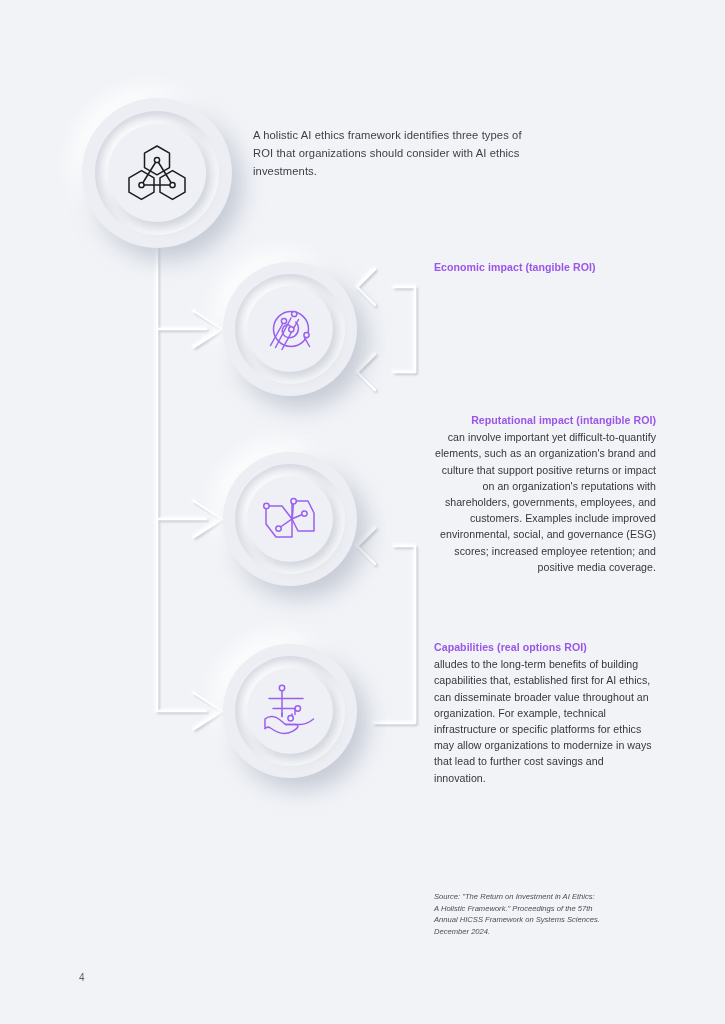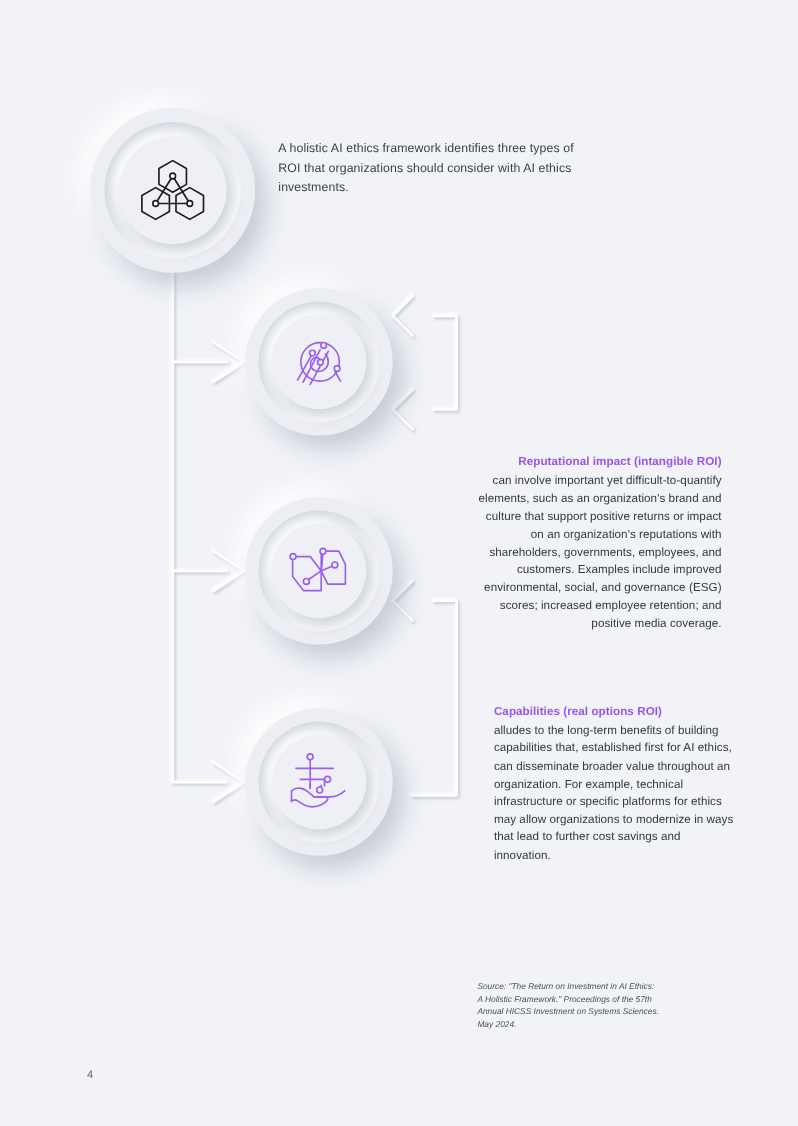--- a/index.html
+++ b/index.html
@@ -96,21 +96,21 @@
     font-weight: bold;
     font-size: 10.6px;
     line-height: 16.2px;
     margin-bottom: 1px;
     letter-spacing: 0.05px;
   }
   .block .body p { margin: 0; }
 
   #block-economic     { top: 259px; }
   #block-reputational { top: 412px; text-align: right; }
-  #block-capabilities { top: 639px; margin-left: 15px; }
+  #block-capabilities { top: 639px; }
 
   
   .source {
     position: absolute;
     left: 434px;
     top: 891px;
     width: 230px;
     font-size: 7.6px;
     line-height: 11.6px;
     font-style: italic;
@@ -216,20 +216,21 @@
             <circle cx="32.2" cy="13.0" r="2.6"></circle>
             <circle cx="44.5" cy="34.0" r="2.6"></circle>
             <circle cx="29.3" cy="28.3" r="2.6"></circle>
           </g>
         </svg>
       </span>
     </div>
   </div>
 
   <div class="block" id="block-economic">
+    <div class="heading">Economic impact (tangible ROI)</div>
   </div>
 
   <div class="node node-roi" id="node-reputational">
     <div class="ring-mid"></div>
     <div class="ring-inner">
       <span class="icon">
         <svg width="56" height="52" viewBox="0 0 56 52">
           <g fill="none" stroke="#9b5ff0" stroke-width="1.5" stroke-linecap="round" stroke-linejoin="round">
 
             <polygon points="4,13 20,13 30,26 30,44 14,44 4,31"></polygon>
@@ -293,19 +294,19 @@
   <div class="block" id="block-capabilities">
     <div class="heading">Capabilities (real options ROI)</div>
     <div class="body">
       <p>alludes to the long-term benefits of building capabilities that, established first for AI ethics, can disseminate broader value throughout an organization. For example, technical infrastructure or specific platforms for ethics may allow organizations to modernize in ways that lead to further cost savings and innovation.</p>
     </div>
   </div>
 
   <div class="source">
     <p>Source: "The Return on Investment in AI Ethics:</p>
     <p>A Holistic Framework." Proceedings of the 57th</p>
-    <p>Annual HICSS Investment on Systems Sciences.</p>
-    <p>May 2024.</p>
+    <p>Annual HICSS Framework on Systems Sciences.</p>
+    <p>December 2024.</p>
   </div>
 
   <div class="page-number">4</div>
 
 </div>
 
 </body></html>

